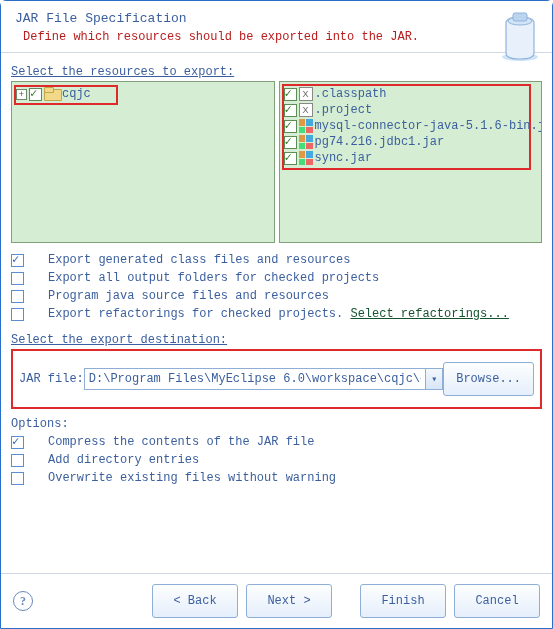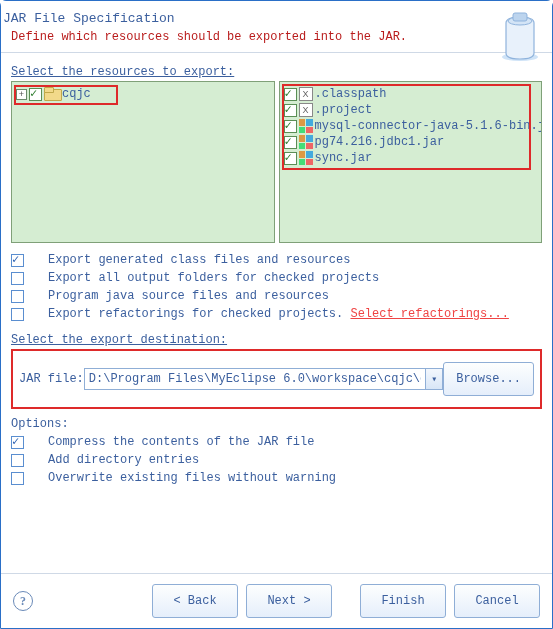--- a/index.html
+++ b/index.html
@@ -7,21 +7,21 @@
 
 .titlebar { height: 28px; background: linear-gradient(to bottom, #7ab1f0 0%, #5a9ae8 45%, #3e80dc 46%, #6ba8ef 100%); display: flex; align-items: center; padding: 0 4px; color: #fff; border-radius: 6px 6px 0 0; }
 .titlebar-icon { width: 16px; height: 16px; margin-right: 6px; display:inline-flex; align-items:center; justify-content:center; }
 .titlebar-title { flex: 1; font-family: Tahoma, sans-serif; font-size: 12px; font-weight: bold; }
 .winbtns { display: flex; gap: 3px; }
 .winbtn { width: 22px; height: 20px; background: linear-gradient(to bottom, #bcd9fa, #7aaff0); border: 1px solid #3e80dc; border-radius: 3px; display:flex; align-items:center; justify-content:center; color:#fff; font-weight:bold; }
 .winbtn.close { background: linear-gradient(to bottom, #f7a38c, #e9563a); border-color:#c33; }
 
 .dialog { width: 553px; height: 629px; border: 1px solid #2a6fc7; border-radius: 6px 6px 0 0; display:flex; flex-direction:column; }
 
-.header { background: #fff; padding: 10px 14px 8px 2px; border-bottom: 1px solid #cfd9e6; position: relative; color:#3b5f9e; }
+.header { background: #fff; padding: 10px 14px 8px 14px; border-bottom: 1px solid #cfd9e6; position: relative; color:#3b5f9e; }
 .header h1 { font-size: 13px; font-weight: normal; color:#3b5f9e; margin-bottom: 4px; }
 .header p { font-size: 12px; color:#b91c1c; margin-left: 8px; }
 .jar-graphic { position:absolute; right:10px; top:6px; width:46px; height:56px; }
 
 .content { flex:1; padding: 6px 10px 4px 10px; overflow:hidden; color:#3b5f9e; }
 .section-label { margin: 6px 0 2px 0; text-decoration: underline; }
 .section-label.u1 { text-decoration: none; }
 .panels { display:flex; gap:4px; }
 .panel { flex:1; height:162px; background:#d5edd2; border:1px solid #7fa078; overflow:hidden; position:relative; }
 .panel-inner { padding:4px 4px; }
@@ -43,21 +43,21 @@
 .file-icon { width:14px; height:14px; display:inline-flex; align-items:center; justify-content:center; border:1px solid #888; background:#fff; font-size:9px; flex-shrink:0; color:#666; font-family:sans-serif; }
 .jar-icon { width:14px; height:14px; flex-shrink:0; display:grid; grid-template-columns:1fr 1fr; grid-template-rows:1fr 1fr; gap:1px; }
 .jar-icon span:nth-child(1){background:#d94;}
 .jar-icon span:nth-child(2){background:#4ad;}
 .jar-icon span:nth-child(3){background:#4d7;}
 .jar-icon span:nth-child(4){background:#e66;}
 
 .opts { margin-top:8px; }
 .opt-row { display:flex; align-items:center; gap:24px; padding:2px 0; }
 .opt-row label { color:#3b5f9e; }
-.link { color:#ef4444; text-decoration:underline; cursor:pointer; }
+.link { color:#14532d; text-decoration:underline; cursor:pointer; }
 
 .dest { margin-top:10px; }
 .dest-row { display:flex; align-items:center; border:2px solid #de2a2a; padding:11px 6px; margin-top:2px; }
 .dest-row label { color:#3b5f9e; }
 .combo { flex:1; display:flex; align-items:center; border:1px solid #8faed6; background:#fff; height:22px; }
 .combo input { flex:1; border:none; outline:none; font-family:inherit; font-size:12px; padding:2px 4px; color:#3b5f9e; }
 .combo .dd { width:17px; height:100%; border-left:1px solid #8faed6; display:flex; align-items:center; justify-content:center; background:linear-gradient(#f3f7fd,#d8e6f7); color:#3b5f9e; font-size:10px; }
 
 .btn { height:34px; padding:0 12px; background:linear-gradient(#fdfefe,#e5eefb); border:1px solid #8faed6; border-radius:3px; color:#3b5f9e; font-family:inherit; font-size:12px; cursor:pointer; }
 

